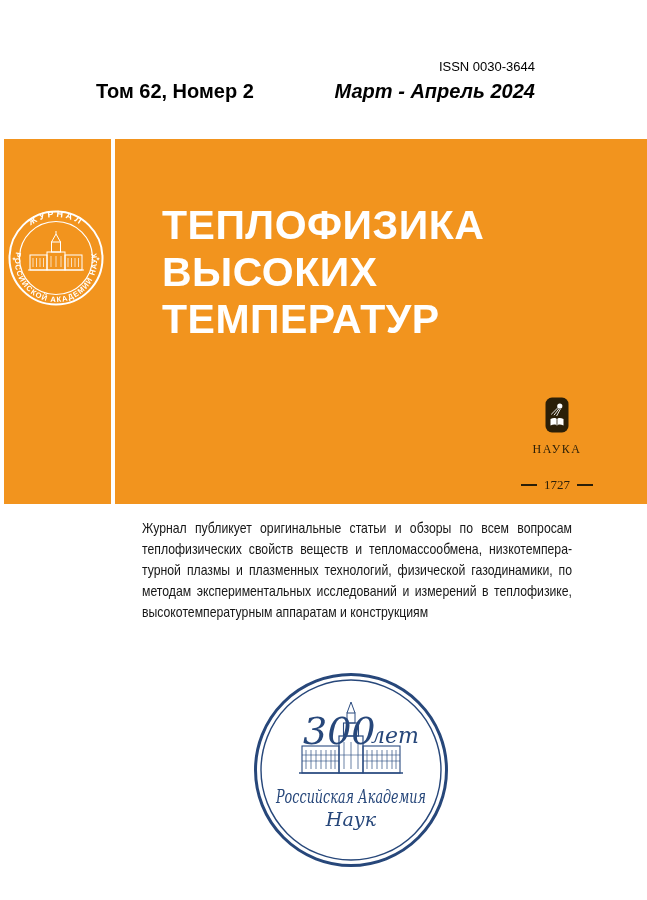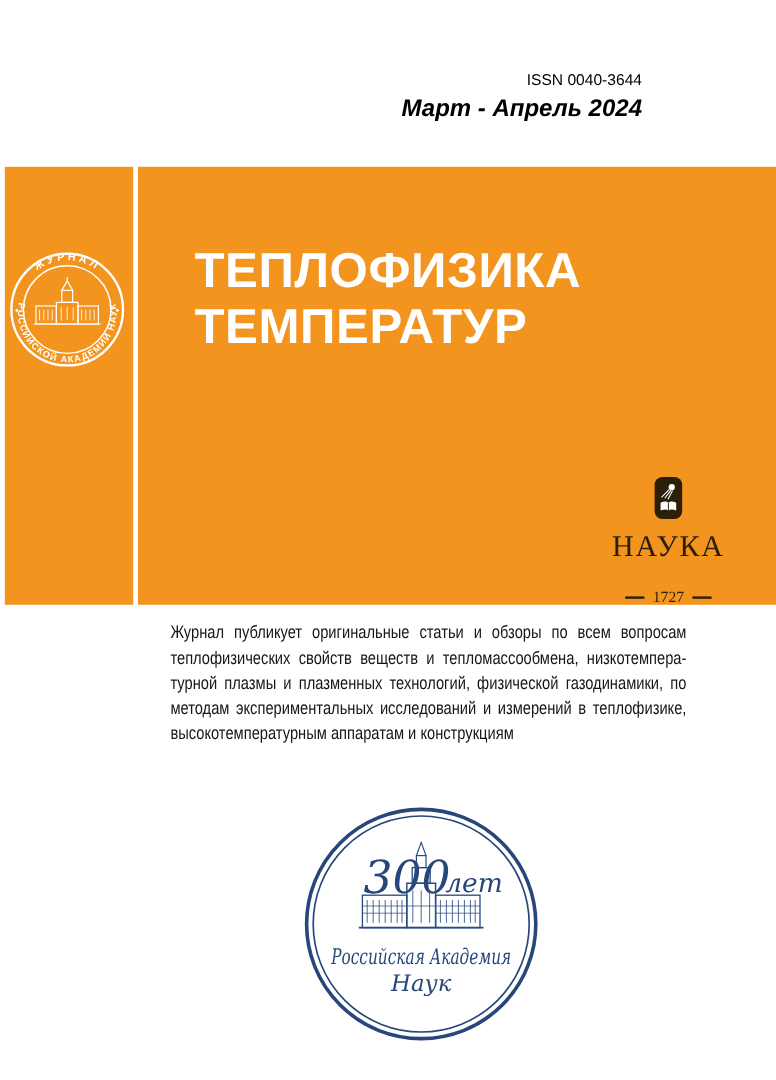--- a/index.html
+++ b/index.html
@@ -15,42 +15,43 @@
   .strip{position:absolute;left:4px;top:139px;width:107px;height:365px;background:#F2941E;}
   .strip svg{position:absolute;left:0px;top:67px;}
   .block{position:absolute;left:115px;top:139px;width:627px;height:365px;background:#F2941E;}
 
   .title{position:absolute;left:47px;top:63px;color:#ffffff;font-weight:bold;
          font-size:41px;line-height:47px;letter-spacing:.5px;}
 
   
   .nauka{position:absolute;left:377px;top:258px;width:130px;display:flex;
          flex-direction:column;align-items:center;color:#2B1F08;}
-  .nauka-name{margin-top:9px;font-family:"Liberation Serif",serif;font-size:25px;
+  .nauka-name{margin-top:9px;font-family:"Liberation Serif",serif;font-size:12px;
               letter-spacing:1.5px;}
   .nauka-year{margin-top:20px;font-family:"Liberation Serif",serif;font-size:13px;
               display:flex;align-items:center;gap:7px;}
   .nauka-year .dash{width:16px;height:1.4px;background:#2B1F08;}
 
   
   .desc{position:absolute;left:142px;top:517px;width:527px;
         font-size:15px;line-height:21px;color:#161616;
         transform:scaleX(0.816);transform-origin:left top;}
   .desc .jl{text-align:justify;text-align-last:justify;}
   .desc .jl-last{text-align:left;}
 
   
   .ras300{position:absolute;left:251px;top:670px;}
 </style>
 </head>
 <body>
 
 <div class="page">
 
-  <div class="hdr-issn">ISSN 0040-3644</div>
+  <div class="hdr-issue">Том 62, Номер 2</div>
+  <div class="hdr-issn">ISSN 0030-3644</div>
   <div class="hdr-date">Март - Апрель 2024</div>
 
   <div class="strip">
     <svg width="104" height="104" viewBox="0 0 104 104">
       <defs>
         <path id="arcTop" d="M 11 52 A 41 41 0 0 1 93 52"></path>
         <path id="arcBottom" d="M 12 46 A 41 41 0 1 0 92 46"></path>
       </defs>
       <circle cx="52" cy="52" r="46.5" fill="none" stroke="#ffffff" stroke-width="2"></circle>
       <circle cx="52" cy="52" r="36.5" fill="none" stroke="#ffffff" stroke-width="1.2"></circle>
@@ -73,20 +74,21 @@
         <path stroke-width="0.7" d="M29 52 V61 M32.5 52 V61 M36 52 V61 M39.5 52 V61
                  M64 52 V61 M67.5 52 V61 M71 52 V61 M74.5 52 V61
                  M47 50 V61 M52 50 V61 M57 50 V61"></path>
       </g>
     </svg>
   </div>
 
   <div class="block">
     <div class="title">
       <div>ТЕПЛОФИЗИКА</div>
+      <div>ВЫСОКИХ</div>
       <div>ТЕМПЕРАТУР</div>
     </div>
 
     <div class="nauka">
       <svg width="24" height="36" viewBox="0 0 24 36">
         <rect x="0.5" y="0.5" width="23" height="35" rx="6.5" fill="#2B1F08"></rect>
         <circle cx="14.8" cy="9" r="2.6" fill="#ffffff"></circle>
         <path d="M12.8 10.8 L6.2 17.4 M14 11.6 L9 18.2 M15.4 11.9 L11.6 19" stroke="#ffffff" stroke-width="0.9" fill="none"></path>
         <path d="M5.5 22 C8.5 20.5 11 20.8 12 22.2 C13 20.8 15.5 20.5 18.5 22
                  L18.5 28.5 C15.5 27 13 27.3 12 28.7 C11 27.3 8.5 27 5.5 28.5 Z" fill="#ffffff"></path>

